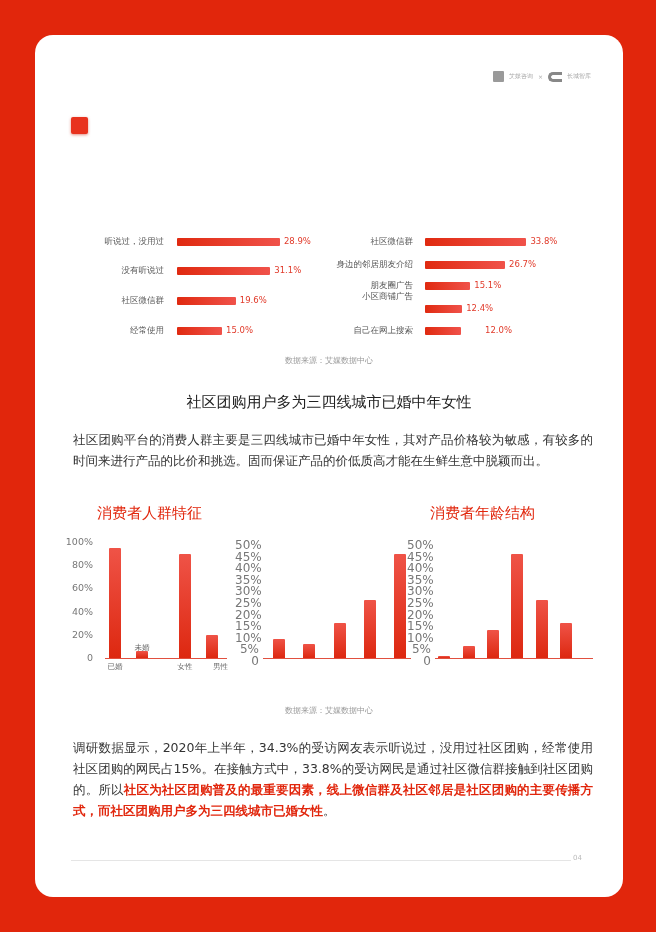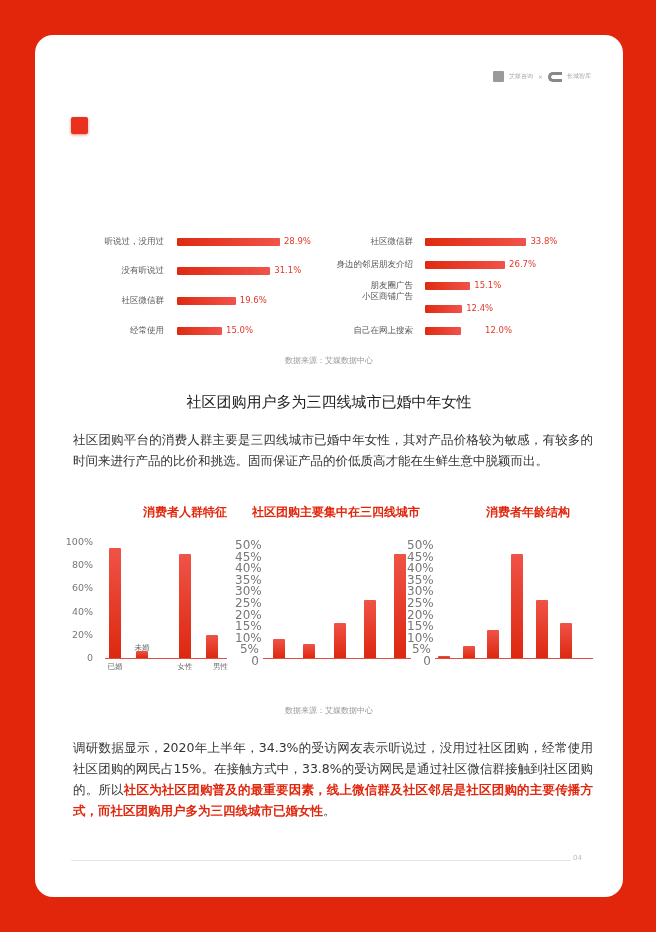--- a/index.html
+++ b/index.html
@@ -12,21 +12,21 @@
   .title-sq{width:17px;height:17px;background:#e8321e;border-radius:2px;box-shadow:0 1px 3px rgba(200,30,10,.5);margin-right:18px;}
   .title{font-size:22px;font-weight:bold;color:#111;letter-spacing:0.5px;}
   .chart1-title{position:absolute;left:0;width:588px;top:154px;text-align:center;font-size:15px;color:#333;}
   .hlabel{position:absolute;text-align:right;font-size:8.5px;color:#555;white-space:nowrap;}
   .hbar{position:absolute;height:8px;background:linear-gradient(90deg,#e02a10,#f0524a);border-radius:1px;}
   .hval{position:absolute;font-size:8.5px;color:#e13a2a;}
   .source{position:absolute;width:588px;left:0;text-align:center;font-size:8px;color:#999;}
   .h2{position:absolute;left:0;width:588px;top:358px;text-align:center;font-size:15px;color:#222;}
   .para{position:absolute;left:38px;width:520px;font-size:12.5px;line-height:21px;color:#333;text-align:justify;}
   .para .hl{color:#e1260c;font-weight:bold;}
-  .ctitle{position:absolute;font-size:12px;font-weight:bold;color:#e1260c;text-align:right;}
+  .ctitle{position:absolute;font-size:15px;font-weight:normal;color:#e1260c;text-align:left;}
   .vchart{position:absolute;}
   .ytick{position:absolute;font-size:12px;color:#777;text-align:right;width:24px;}
   .ytick.big{font-size:9.5px;width:30px;}
   .axis{position:absolute;height:1px;background:#e1503f;}
   .vbar{position:absolute;background:linear-gradient(180deg,#ef5347,#dd2810);border-radius:1px 1px 0 0;}
   .xl{position:absolute;font-size:6.5px;color:#666;white-space:nowrap;transform-origin:right top;transform:rotate(-50deg);text-align:right;}
   .xl.flat{transform:none;font-size:7.5px;text-align:center;}
   .footer-line{position:absolute;left:36px;top:825px;width:500px;height:1px;background:#e5e5e5;}
   .pageno{position:absolute;left:538px;top:819px;font-size:7px;color:#bbb;}
 </style>
@@ -81,21 +81,20 @@
       <div class="hval" style="left: 430px; top: 290px; margin-left: 20px;">12.0%</div>
     </div>
 
   <div class="source" style="top:320px">数据来源：艾媒数据中心</div>
 
   <div class="h2">社区团购用户多为三四线城市已婚中年女性</div>
 
   <div class="para" style="top:394px">社区团购平台的消费人群主要是三四线城市已婚中年女性，其对产品价格较为敏感，有较多的时间来进行产品的比价和挑选。固而保证产品的价低质高才能在生鲜生意中脱颖而出。</div>
 
   <div class="ctitle" style="left:62px;width:130px;top:469px">消费者人群特征</div>
-  <div class="ctitle" style="left:205px;width:180px;top:469px">社区团购主要集中在三四线城市</div>
   <div class="ctitle" style="left:395px;width:140px;top:469px">消费者年龄结构</div>
 
   <div id="vchart-0" class="vchart">
       <div class="ytick big" style="left: 28px; top: 501px;">100%</div>
       <div class="ytick big" style="left: 28px; top: 524.2px;">80%</div>
       <div class="ytick big" style="left: 28px; top: 547.4px;">60%</div>
       <div class="ytick big" style="left: 28px; top: 570.6px;">40%</div>
       <div class="ytick big" style="left: 28px; top: 593.8px;">20%</div>
       <div class="ytick big" style="left: 28px; top: 617px;">0</div>
       <div class="axis" style="left: 70px; top: 623px; width: 122px;"></div>

